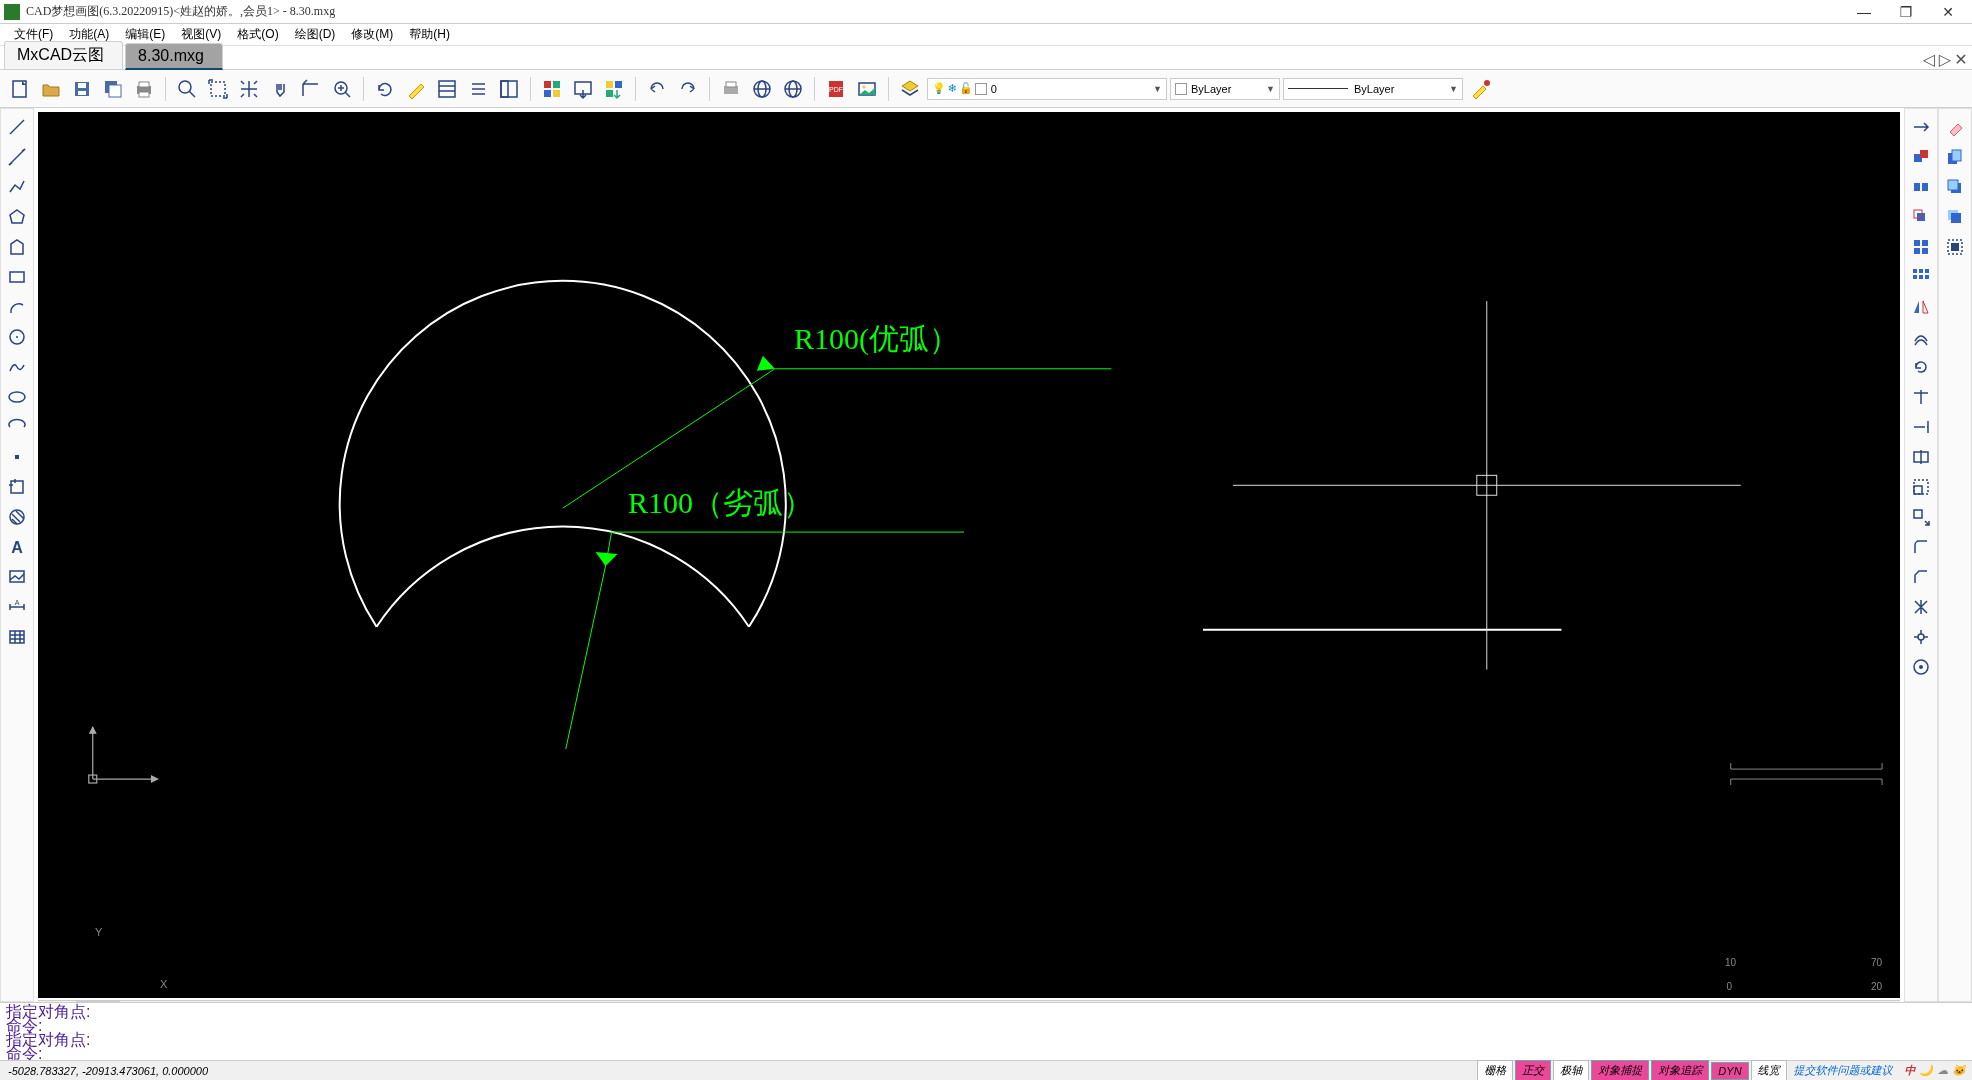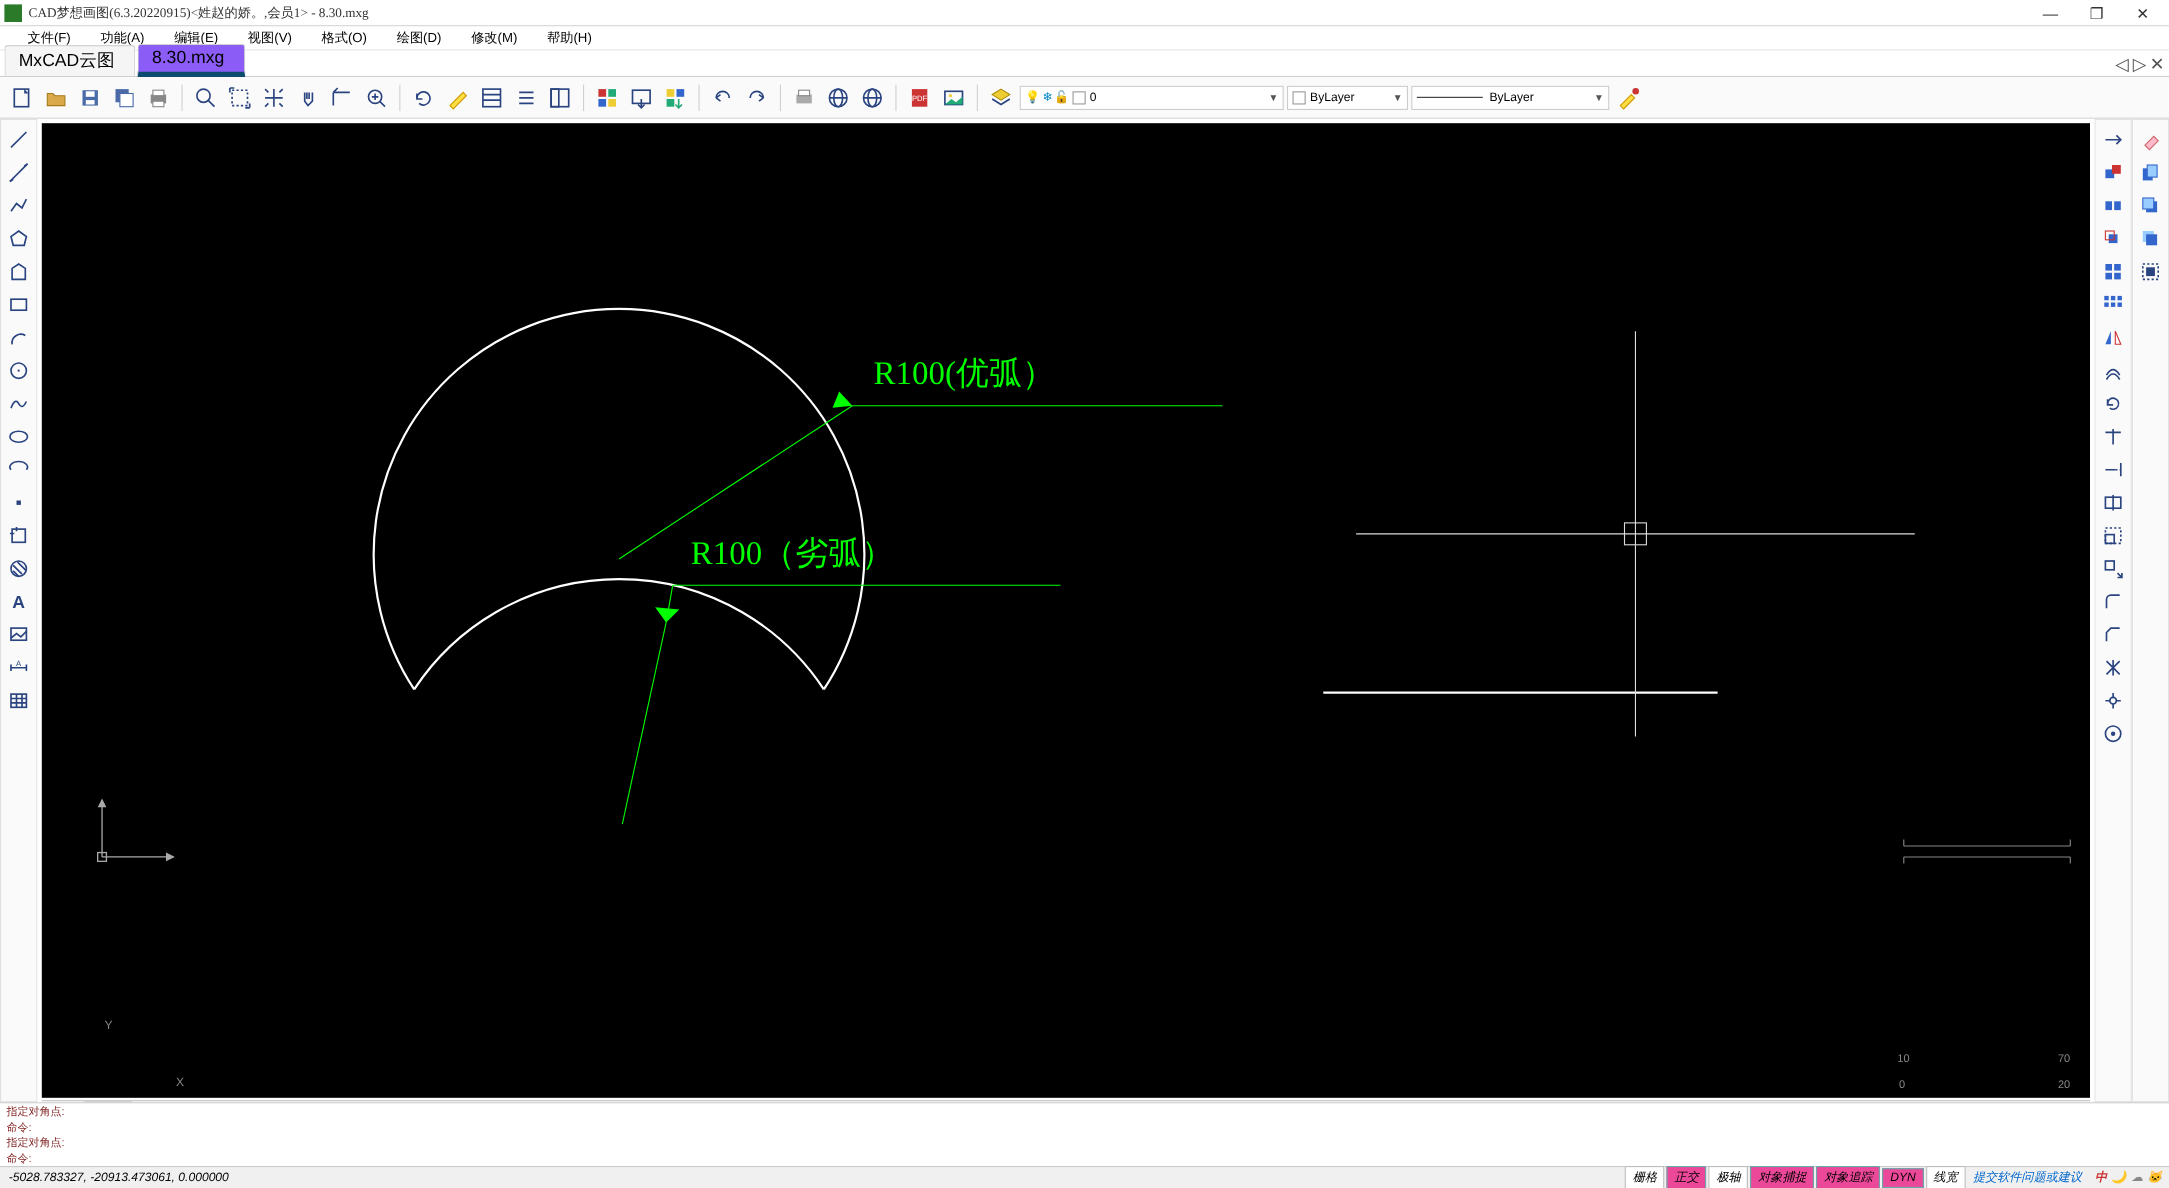--- a/index.html
+++ b/index.html
@@ -7,26 +7,26 @@
 
 
 .titlebar { height: 24px; background: #fff; display: flex; align-items: center; padding: 0 4px; border-bottom: 1px solid #ccc; }
 .titlebar .app-icon { width: 16px; height: 16px; background: #2a7a2a; margin-right: 6px; }
 .titlebar .title-text { flex: 1; font-size: 12px; color: #333; font-family: Liberation Serif, serif; }
 .titlebar .win-btns { display: flex; gap: 18px; margin-right: 8px; }
 .titlebar .win-btn { width: 24px; height: 18px; display: flex; align-items: center; justify-content: center; color: #333; cursor: pointer; font-size: 14px; }
 
 
 .menubar { height: 22px; background: #fff; display: flex; align-items: center; padding: 0 6px; border-bottom: 1px solid #e0e0e0; font-size: 12px; }
-.menubar .menu-item { padding: 2px 8px; cursor: pointer; margin-left: 11px; }
+.menubar .menu-item { padding: 2px 8px; cursor: pointer; }
 
 
 .doctabs { height: 24px; background: #fff; display: flex; align-items: flex-end; padding: 0 4px; border-bottom: 1px solid #d0d0d0; font-size: 16px; }
 .doctab { padding: 3px 18px 3px 12px; border: 1px solid #d0d0d0; border-bottom: none; margin-right: 2px; border-top-left-radius: 3px; border-top-right-radius: 3px; background: #f5f5f5; position: relative; cursor: pointer; }
-.doctab.active { background: #8b5cf6; border-bottom: 5px solid #0c4a6e; margin-bottom: -1px; }
+.doctab.active { background: #a3a3a3; border-bottom: 2px solid #0c4a6e; margin-bottom: -1px; }
 .doctabs .nav { margin-left: auto; display: flex; gap: 2px; }
 .doctabs .nav span { width: 14px; text-align: center; cursor: pointer; color: #555; }
 
 
 .toolbar { height: 38px; background: #fafafa; border-bottom: 1px solid #d0d0d0; display: flex; align-items: center; padding: 0 6px; gap: 3px; }
 .toolbar .tbtn { width: 28px; height: 28px; display: flex; align-items: center; justify-content: center; cursor: pointer; border-radius: 2px; }
 .toolbar .sep { width: 1px; height: 24px; background: #d0d0d0; margin: 0 4px; }
 .toolbar .combo { height: 22px; border: 1px solid #ccc; background: #fff; display: flex; align-items: center; padding: 0 4px; font-size: 11px; }
 .toolbar .layer-combo { width: 240px; }
 .toolbar .color-combo { width: 110px; }
@@ -48,21 +48,21 @@
 .dim-lbl { position: absolute; color: #0f0; font-size: 30px; font-family: SimSun, serif; }
 .ucs { position: absolute; left: 42px; bottom: 22px; color: #888; font-size: 11px; }
 .scalebar { position: absolute; right: 28px; bottom: 22px; color: #888; font-size: 10px; }
 
 
 .modeltabs { height: 20px; background: #f0f0f0; border-top: 1px solid #ccc; display: flex; align-items: center; font-size: 11px; padding: 0 4px; }
 .modeltabs .nav-btn { width: 16px; text-align: center; cursor: pointer; color: #555; }
 .modeltabs .mtab { padding: 1px 10px; border: 1px solid #ccc; background: #fff; cursor: pointer; margin-left: 2px; }
 
 
-.cmdarea { position: absolute; left: 0; right: 0; bottom: 20px; height: 58px; background: #fff; border-top: 1px solid #ccc; font-size: 10px; padding: 2px 6px; line-height: 14px; overflow: hidden; color: #7f1d1d; }
+.cmdarea { position: absolute; left: 0; right: 0; bottom: 20px; height: 58px; background: #fff; border-top: 1px solid #ccc; font-size: 16px; padding: 2px 6px; line-height: 14px; overflow: hidden; color: #4c1d95; }
 .cmdarea .line { white-space: pre; }
 
 
 .statusbar { position: absolute; left: 0; right: 0; bottom: 0; height: 20px; background: #f0f0f0; border-top: 1px solid #ccc; display: flex; align-items: center; font-size: 11px; font-style: italic; }
 .statusbar .coords { padding: 0 8px; flex: 1; }
 .statusbar .sbtn { padding: 2px 6px; border: 1px solid #bbb; margin: 0 1px; cursor: pointer; background: #fff; }
 .statusbar .sbtn.active { background: #ec4899; border-color: #6aa; }
 .statusbar .link { color: #0066cc; padding: 0 6px; cursor: pointer; }
 .statusbar .tray { display: flex; align-items: center; gap: 4px; padding: 0 6px; }
 

